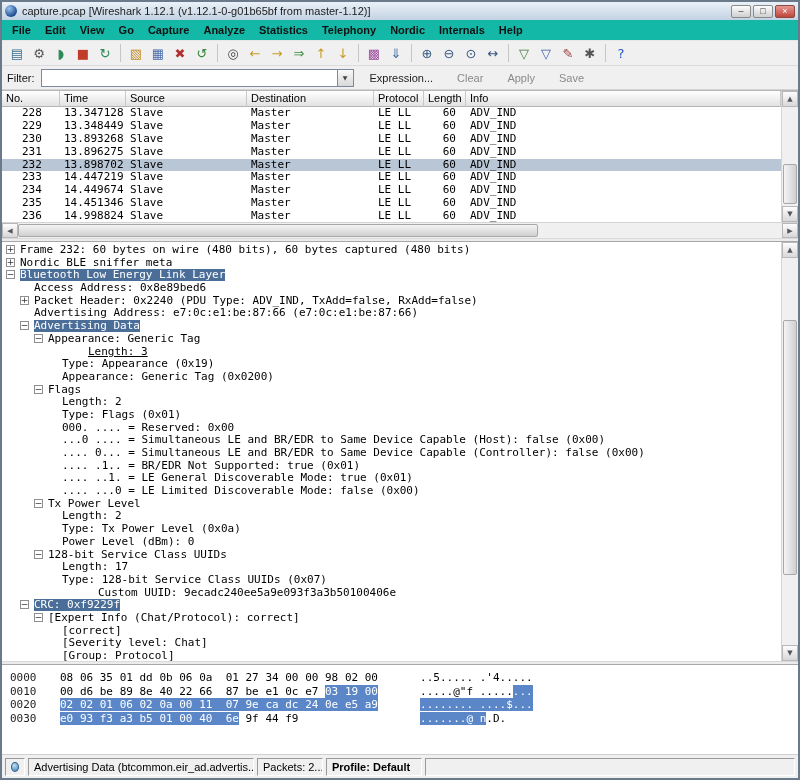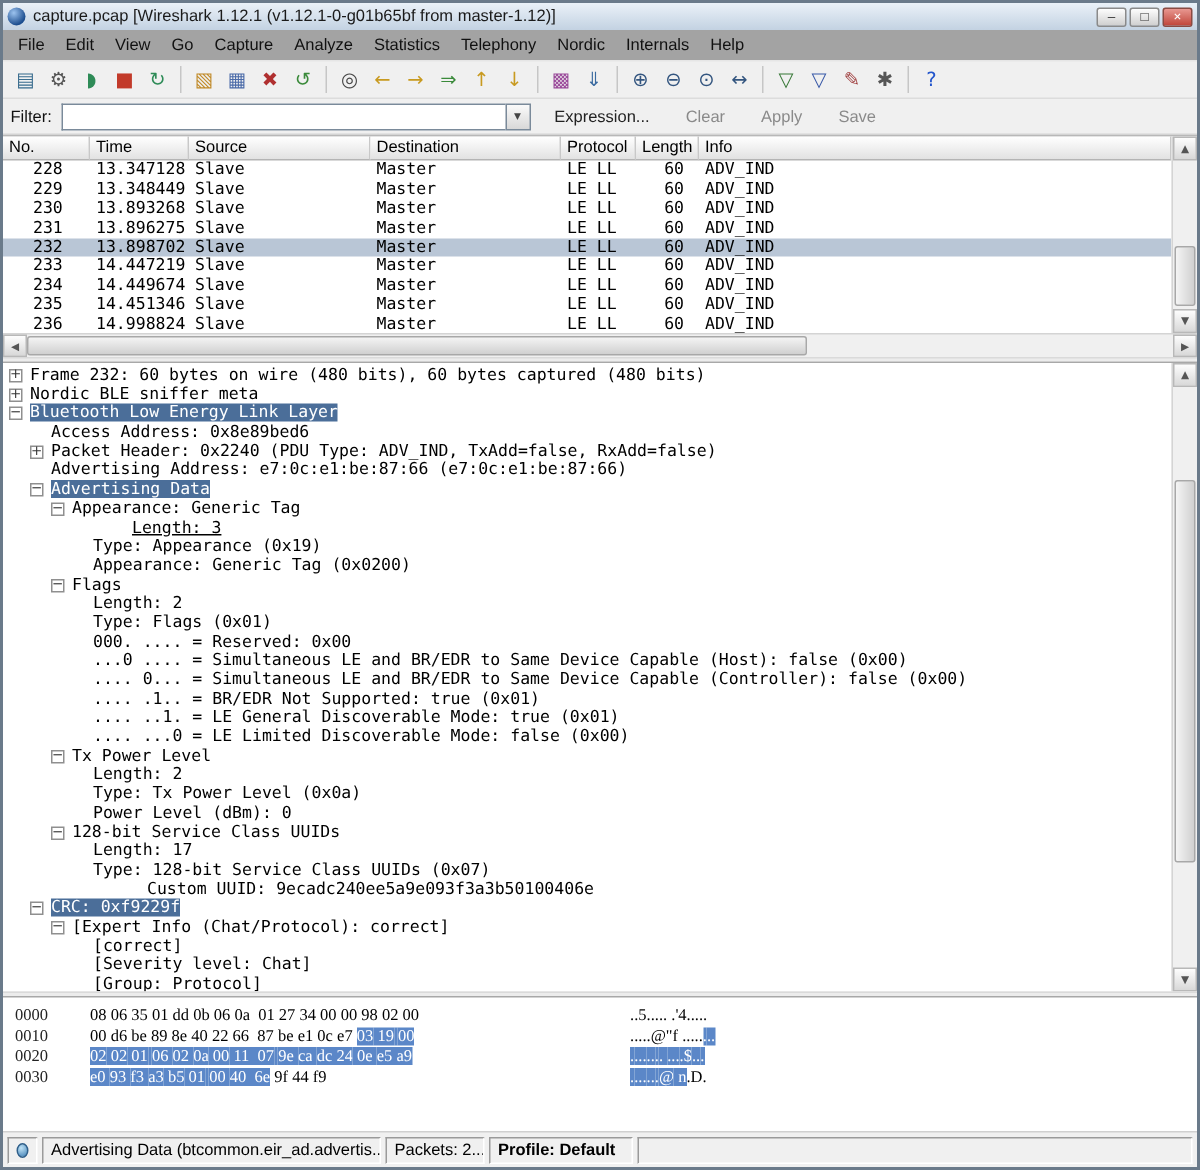--- a/index.html
+++ b/index.html
@@ -14,21 +14,21 @@
   .app-icon { width:12px; height:12px; border-radius:50%;
     background:radial-gradient(circle at 35% 30%, #9cc3ef 0%, #1d4e8f 70%); margin-right:5px; flex:0 0 12px; }
   .title { flex:1; white-space:nowrap; overflow:hidden; }
   .win-buttons { display:flex; gap:2px; }
   .winbtn { width:20px; height:13px; font-size:9px; line-height:11px; text-align:center;
     border:1px solid #8a8a8a; background:linear-gradient(#fdfdfd,#cfcfcf); color:#333; border-radius:2px; cursor:default; }
   .winbtn.close { background:linear-gradient(#e89790,#c0453a); color:#fff; border-color:#8a4a42; }
 
   
   .menubar { height:20px; flex:0 0 20px; display:flex; align-items:center; font-size:11px;
-    background:#a3a3a3; padding-left:3px; }
+    background:#14b8a6; padding-left:3px;font-weight:bold; }
   .menu-item { padding:3px 7px; color:#111; }
 
   
   .toolbar { height:26px; flex:0 0 26px; display:flex; align-items:center; padding:0 4px;
     background:#f0f0f0; border-top:1px solid #e6e6e6; border-bottom:1px solid #dcdcdc; }
   .tb-icon { width:22px; height:22px; display:flex; align-items:center; justify-content:center;
     font-size:13px; font-family:"DejaVu Sans", sans-serif; border-radius:2px; }
   .tb-sep { width:1px; height:18px; background:#c6c6c6; margin:0 4px; flex:0 0 1px; }
 
   
@@ -83,21 +83,21 @@
   .tree-line { height:12.7px; line-height:12.7px; white-space:pre; overflow:hidden; }
   .exp { display:inline-flex; width:9px; height:9px; border:1px solid #8f8f8f; background:#fff;
     color:#333; font-size:9px; line-height:7px; align-items:center; justify-content:center;
     margin-right:5px; vertical-align:1px; font-family:"DejaVu Sans",sans-serif; }
   .exp-space { display:inline-block; width:14px; }
   .tree-text.hl { background:#4b6e99; color:#fff; }
 
   
   .hex-pane { height:90px; flex:0 0 90px; background:#fff; border-top:1px solid #a8a8a8;
     padding:6px 0 0 8px; font-family:"DejaVu Sans Mono", monospace; font-size:11px; }
-  .hex-row { height:13.5px; line-height:13.5px; white-space:pre;font-family:Liberation Serif, serif; }
+  .hex-row { height:13.5px; line-height:13.5px; white-space:pre; }
   .hex-off { display:inline-block; width:34px; margin-right:16px; color:#222; }
   .hex-bytes { display:inline-block; width:332px; white-space:pre; }
   .hex-ascii { display:inline-block; margin-left:28px; white-space:pre; }
   .hlb { background:#5b87c8; color:#fff; }
 
   
   .statusbar { height:24px; flex:0 0 24px; background:#f0f0f0; border-top:1px solid #d0d0d0;
     display:flex; align-items:center; gap:3px; padding:0 3px; font-size:11px; }
   .sb-seg { height:18px; border:1px solid; border-color:#9a9a9a #ffffff #ffffff #9a9a9a;
     padding:2px 5px; white-space:nowrap; overflow:hidden; background:#f0f0f0; }

